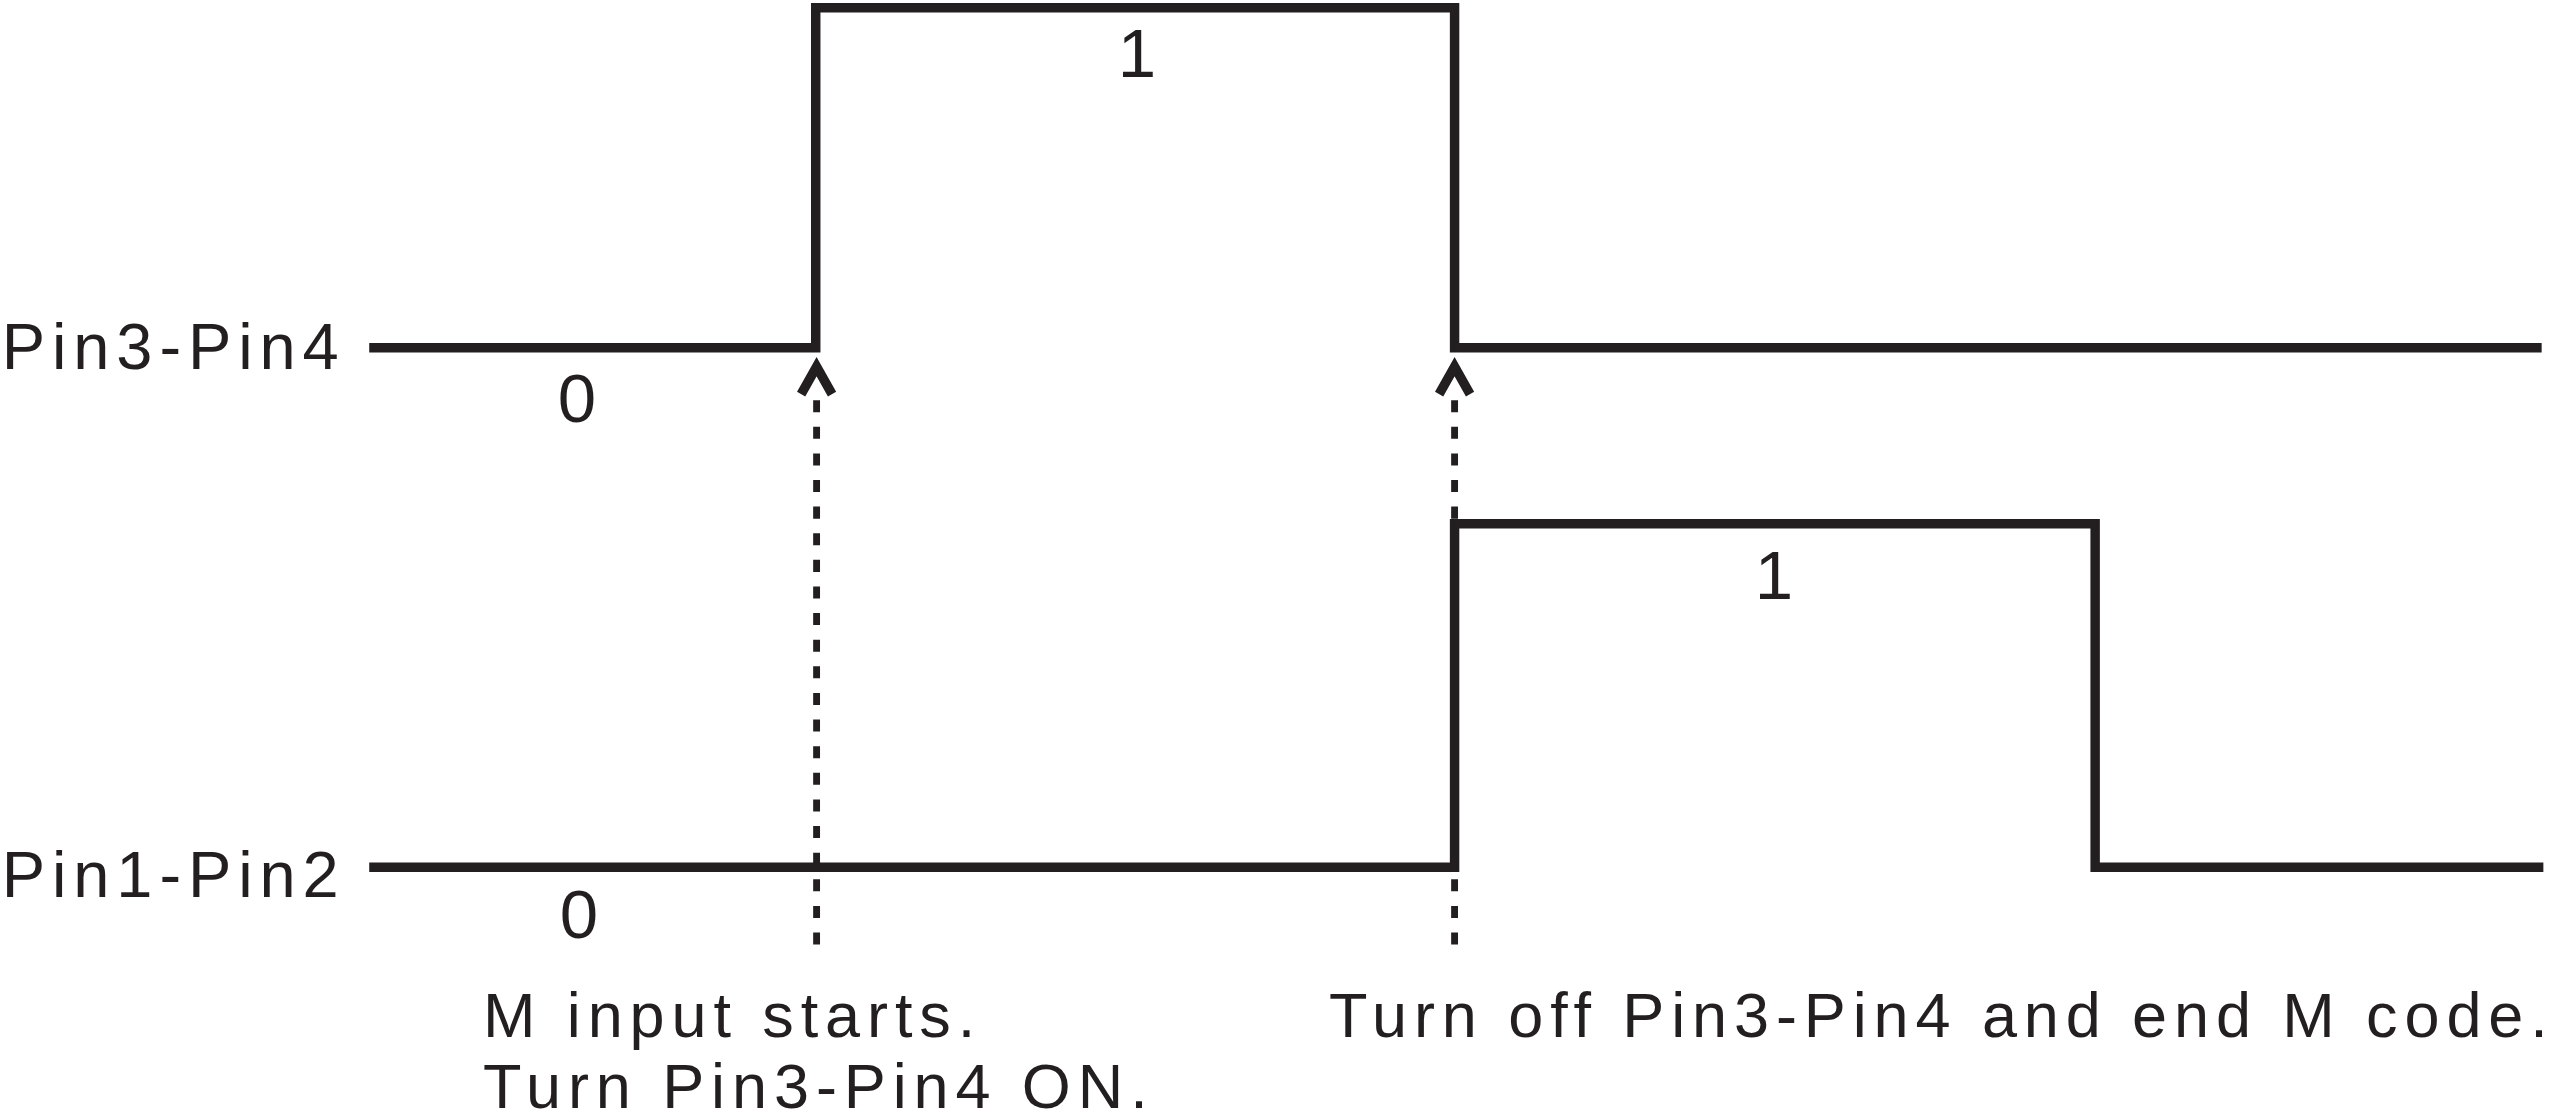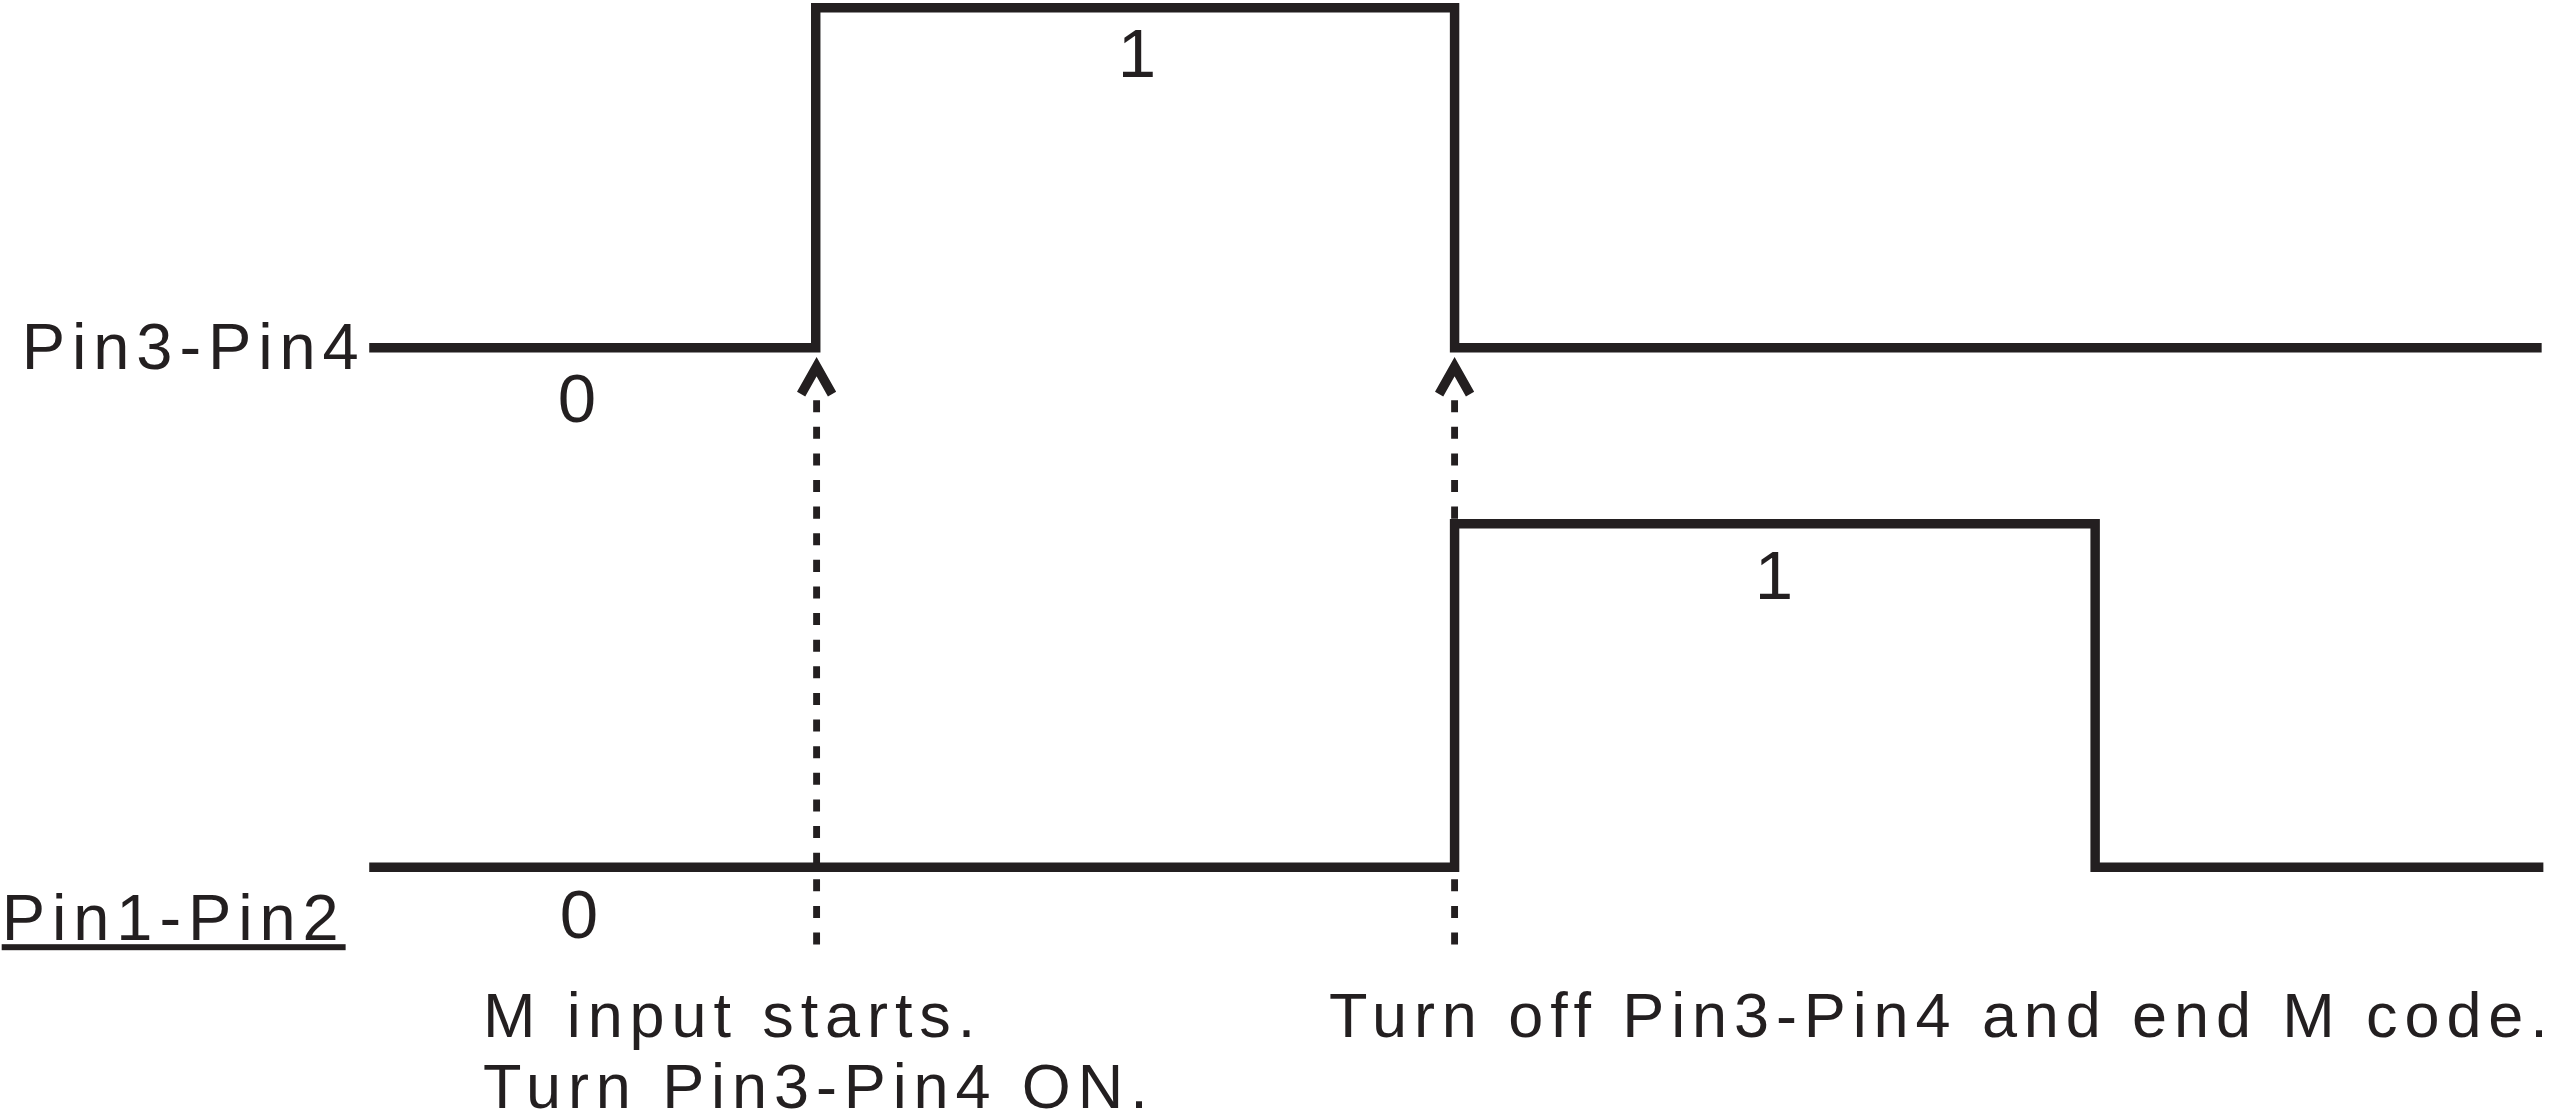--- a/index.html
+++ b/index.html
@@ -56,23 +56,23 @@
     <g>
       <line x1="1694" y1="466" x2="1694" y2="1116" stroke="#231f20" stroke-width="8" stroke-dasharray="14 17"></line>
       <path d="M1676 459 L1694 427 L1712 459" fill="none" stroke="#231f20" stroke-width="11"></path>
     </g>
 
     <path d="M430 405 H950 V9 H1694 V405 H2960" fill="none" stroke="#231f20" stroke-width="11" stroke-linejoin="miter"></path>
 
     <path d="M430 1010 H1694 V610 H2440 V1010 H2962" fill="none" stroke="#231f20" stroke-width="11" stroke-linejoin="miter"></path>
   </svg>
 
-  <div class="lbl sig-label" style="top:348px;margin-left:20px;">Pin3-Pin4</div>
+  <div class="lbl sig-label" style="top:348px;">Pin3-Pin4</div>
 
-  <div class="lbl sig-label" style="top:919px;text-decoration:underline;">Pin1-Pin2</div>
+  <div class="lbl sig-label" style="top:876px;">Pin1-Pin2</div>
 
   <div class="lbl state-num" style="left:577px;top:398px;">0</div>
 
   <div class="lbl state-num" style="left:1137px;top:53px;">1</div>
 
   <div class="lbl state-num" style="left:579px;top:914px;">0</div>
 
   <div class="lbl state-num" style="left:1774px;top:575px;">1</div>
 
   <div class="caption" style="left:483px;">

